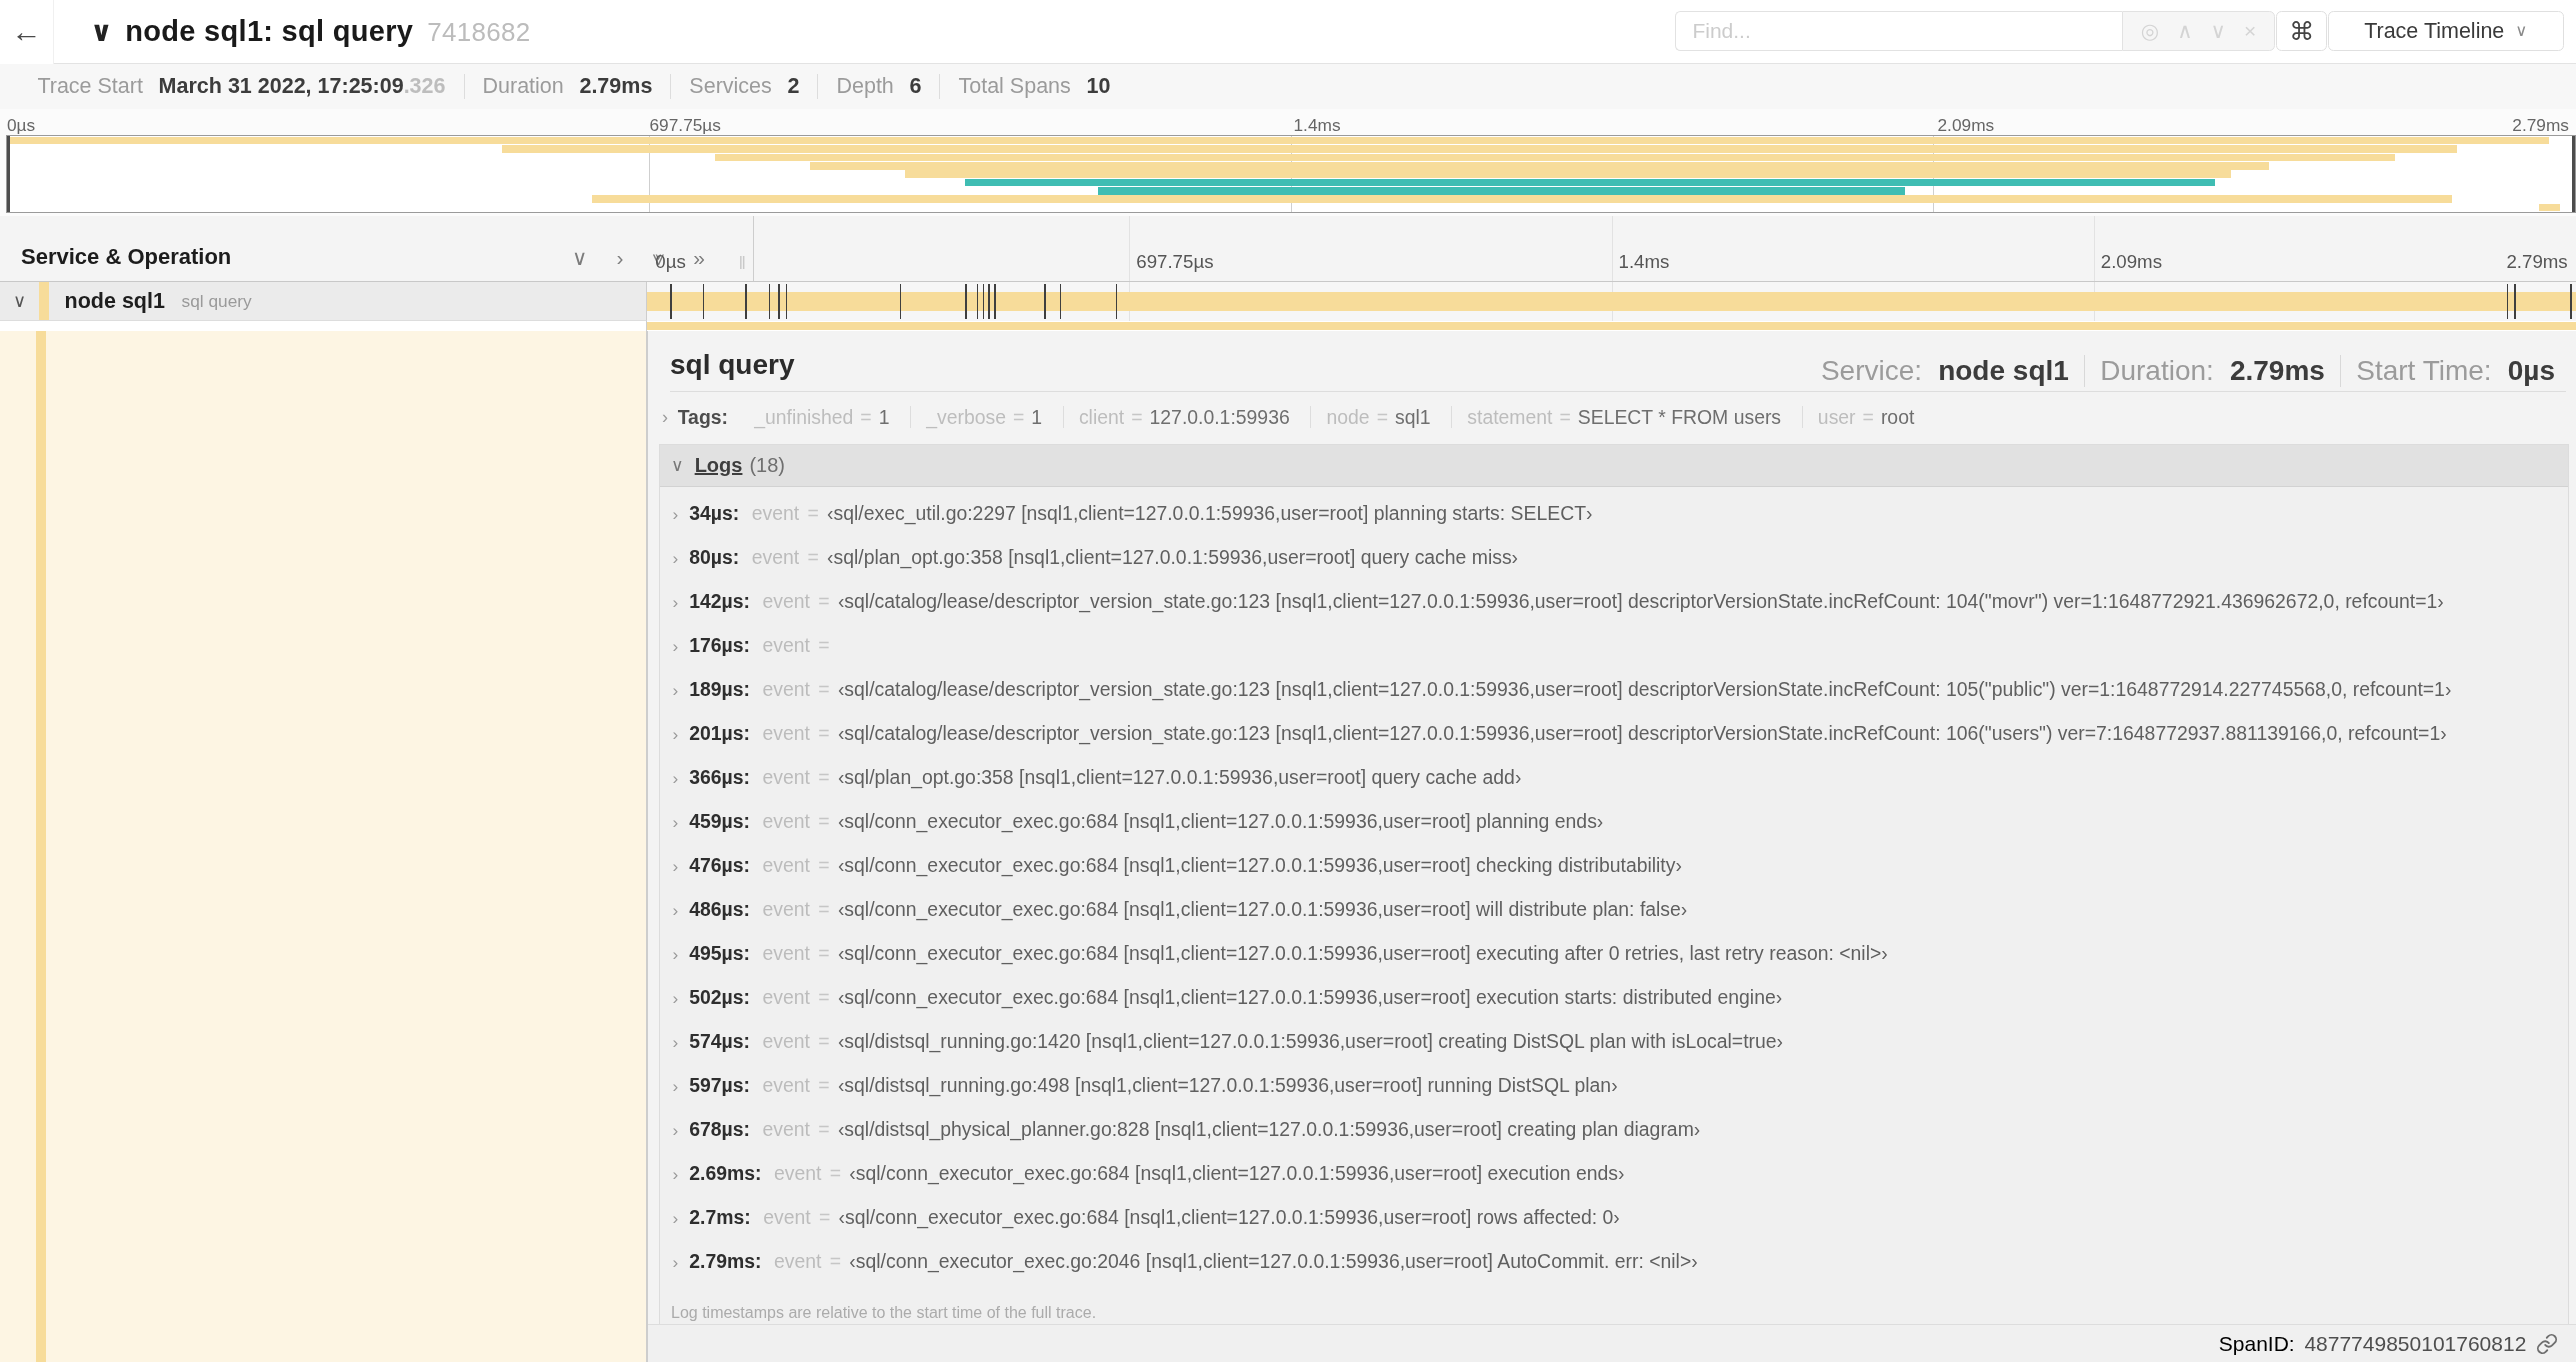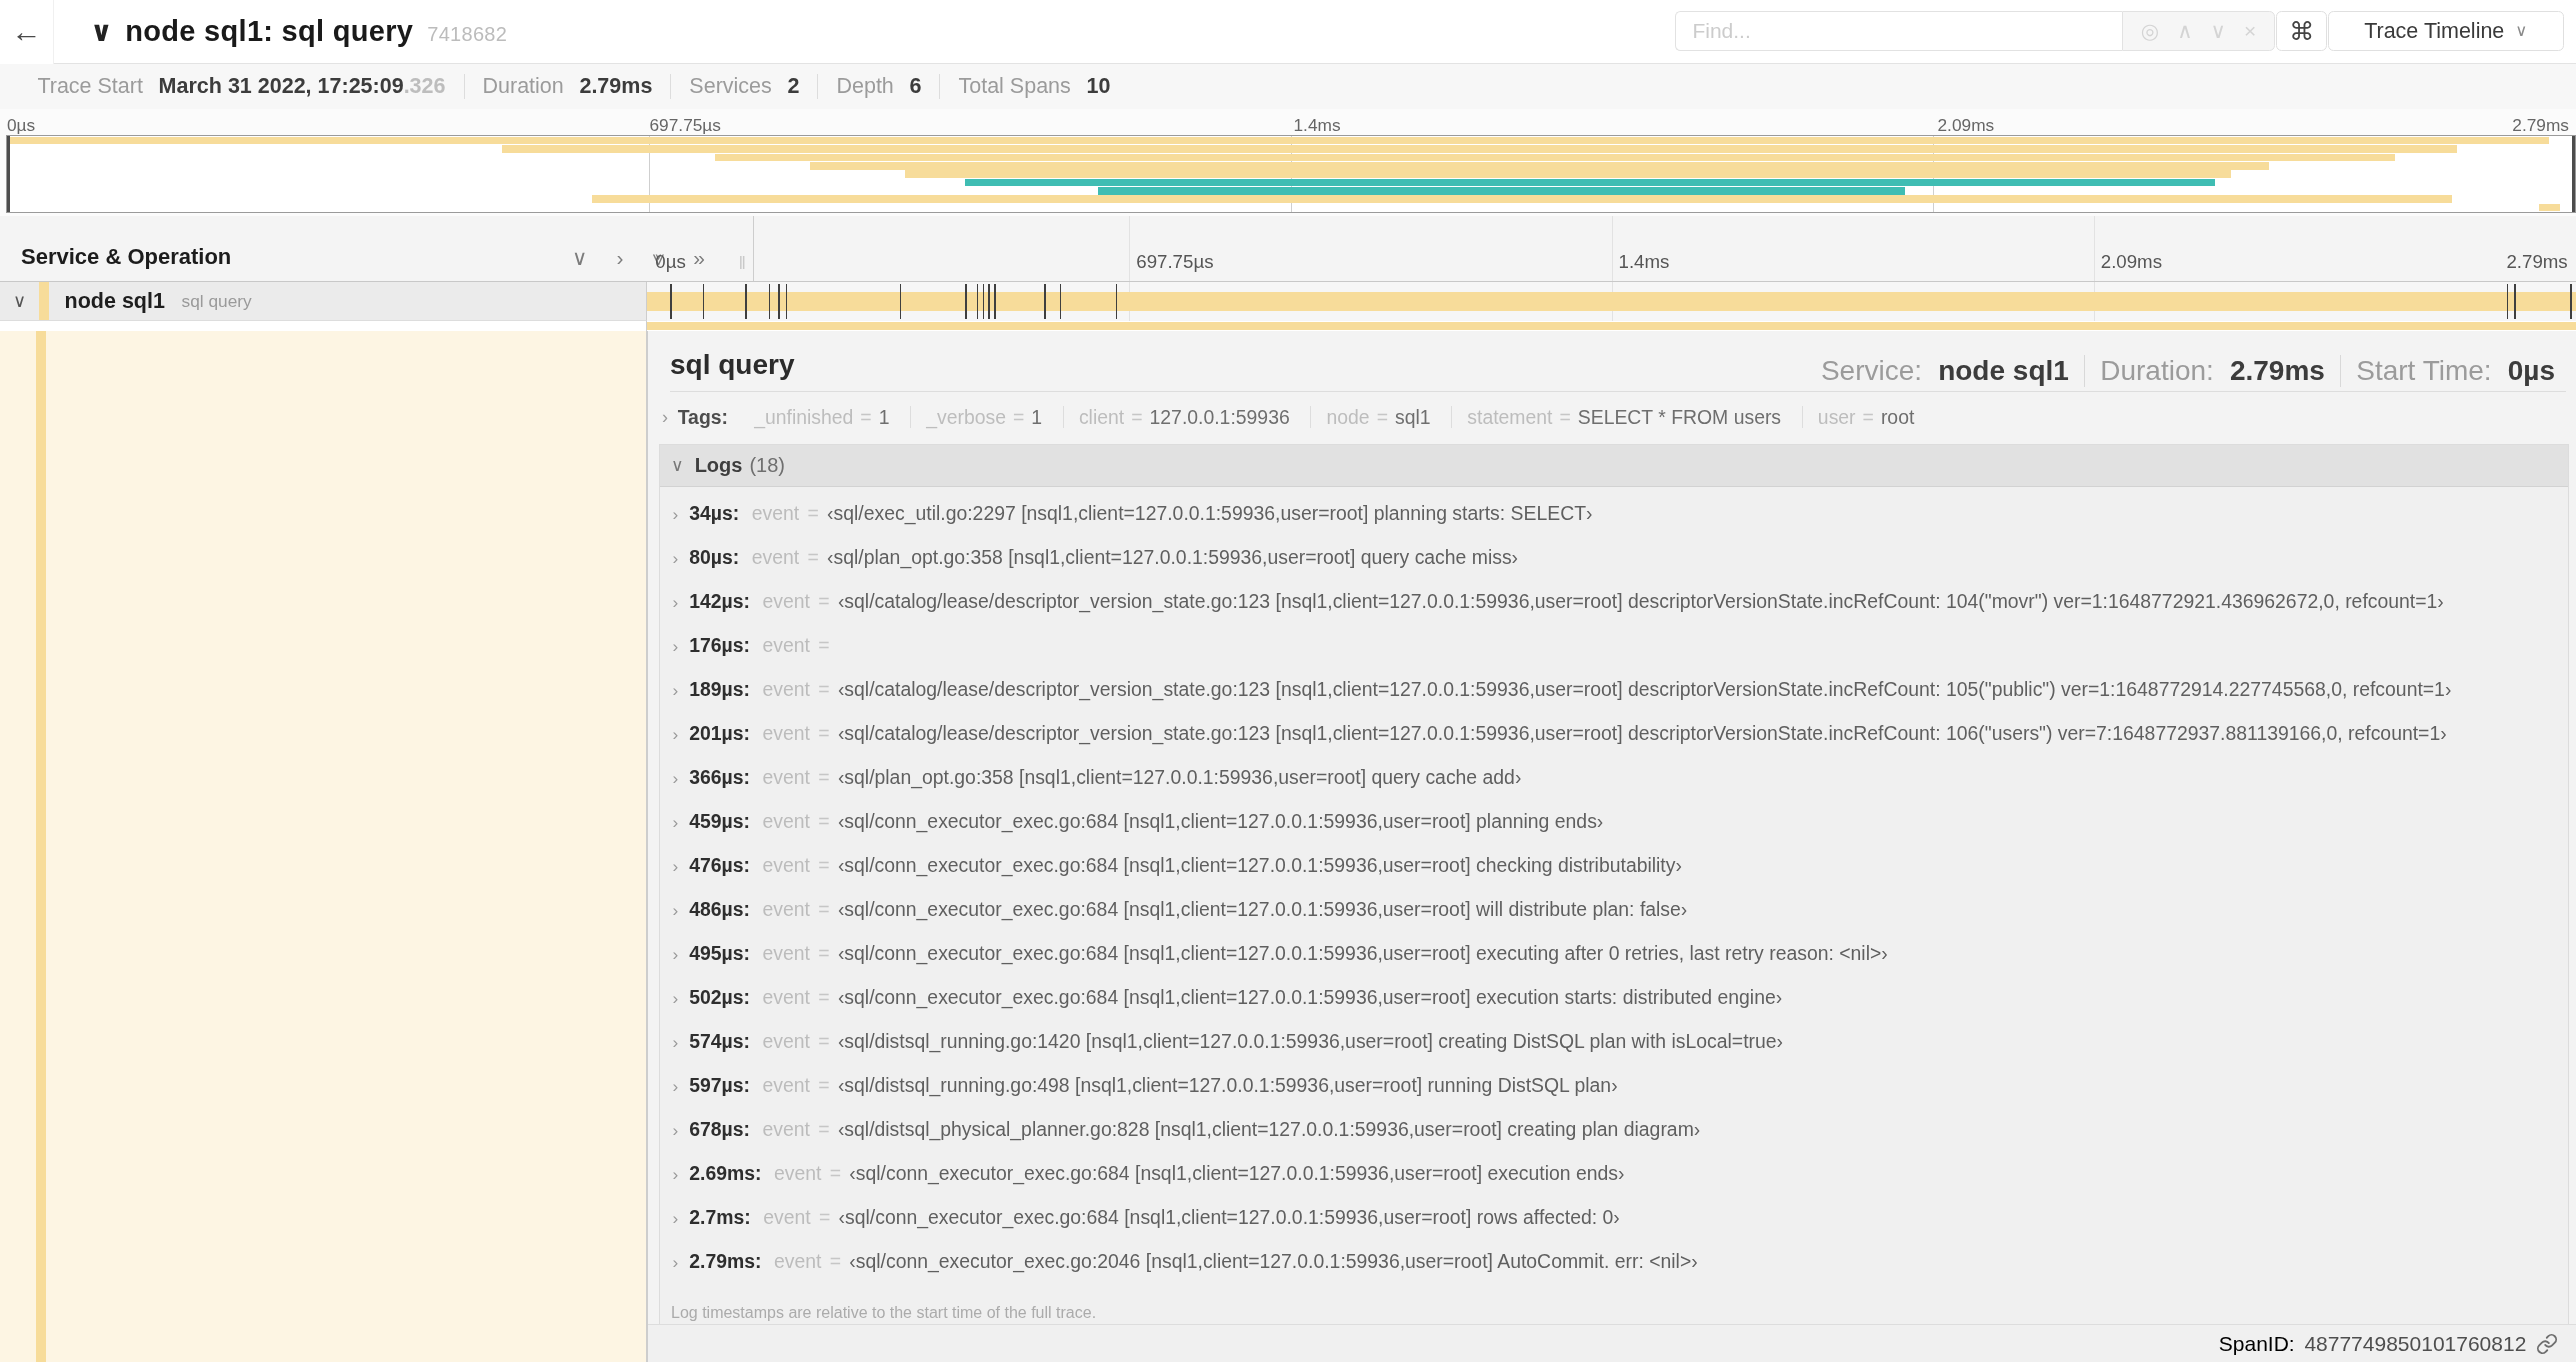--- a/index.html
+++ b/index.html
@@ -5,21 +5,21 @@
   * { margin:0; padding:0; box-sizing:border-box; }
   html,body { background:#dfdfdf; }
   body { font-family:"Liberation Sans","DejaVu Sans",sans-serif; color:#333; }
   .page { position:relative; width:2576px; height:1363px; background:#fff; overflow:hidden; }
 
   
   .topbar { position:absolute; top:0; left:0; width:100%; height:64px; background:#fff; border-bottom:0.7px solid #e3e3e3; display:flex; align-items:center; }
   .back-btn { width:54px; height:64px; border:none; background:#fff; border-right:0.7px solid #f0f0f0; font-size:30.5px; color:#4a4a4a; cursor:pointer; }
   .title-chevron { font-size:28px; font-weight:bold; color:#222; margin:0 12.5px 0 36px; }
   .page-title { font-size:29px; font-weight:bold; color:#1a1a1a; letter-spacing:0.3px; }
-  .trace-id { font-size:20px; font-weight:normal; color:#bcbcbc; margin-left:14px; }
+  .trace-id { font-size:26px; font-weight:normal; color:#bcbcbc; margin-left:14px; }
   .topbar-right { position:absolute; right:12.5px; top:11px; display:flex; align-items:center; gap:1px; }
   .find-group { display:flex; align-items:stretch; height:40px; }
   .find-input { width:447px; border:0.7px solid #e2e2e2; border-right:none; border-radius:5.5px 0 0 5.5px; padding:0 16.6px; font-size:21px; color:#555; background:#fff; outline:none; }
   .find-input::placeholder { color:#ccc; }
   .find-icons { display:flex; align-items:center; gap:18px; padding:0 18px; background:#f6f6f6; border:0.7px solid #e2e2e2; border-radius:0 5.5px 5.5px 0; }
   .find-icons span { color:#d4d4d4; font-size:21px; }
   .kbd-btn { height:40px; width:51px; border:0.7px solid #e0e0e0; border-radius:5.5px; background:#fff; font-size:25px; color:#444; cursor:pointer; }
   .view-btn { height:40px; border:0.7px solid #e0e0e0; border-radius:5.5px; background:#fff; font-size:21.5px; color:#3a3a3a; padding:0 35px; cursor:pointer; display:flex; align-items:center; gap:11px; }
   .view-caret { font-size:16.6px; color:#8a8a8a; }
 
@@ -90,21 +90,21 @@
   .tags-label { font-weight:bold; color:#4c4c4c; margin-right:11px; }
   .tag-item { padding:0 15.2px; white-space:nowrap;text-align:right; }
   .tag-item + .tag-item { border-left:0.7px solid #ddd; }
   .tag-key { color:#bdbdbd; }
   .tag-eq { color:#c6c6c6; margin:0 7px; }
   .tag-val { color:#6e6e6e; }
 
   .logs { margin:2.8px 7px 0 11px; border:0.7px solid #dcdcdc; background:#f0f0f0; }
   .logs-head { height:42px; background:#e1e1e1; border-bottom:0.7px solid #d2d2d2; display:flex; align-items:center; padding-left:11px; font-size:20px; }
   .logs-chevron { color:#777; font-size:17.3px; margin-right:11px; }
-  .logs-title { font-weight:bold; color:#3e3e3e; margin-right:7px; }
+  .logs-title { font-weight:bold; color:#3e3e3e; margin-right:7px;text-decoration:underline; }
   .logs-count { color:#6f6f6f; }
   .logs-body { padding:15.2px 0 0 8.3px; }
   .log-row { display:flex; align-items:baseline; height:44px; font-size:19.4px; white-space:nowrap; overflow:hidden; }
   .log-chevron { color:#9a9a9a; font-size:17.3px; margin:0 11px 0 4.2px; }
   .log-time { font-weight:bold; color:#2e2e2e; }
   .log-time::after { content:":"; }
   .log-field { color:#bcbcbc; margin-left:12.5px; }
   .log-eq { color:#c6c6c6; margin:0 8.3px; }
   .log-msg { color:#5f5f5f; }
   .logs-footnote { padding:9.7px 0 11px 11px; font-size:16px; color:#ababab; }

